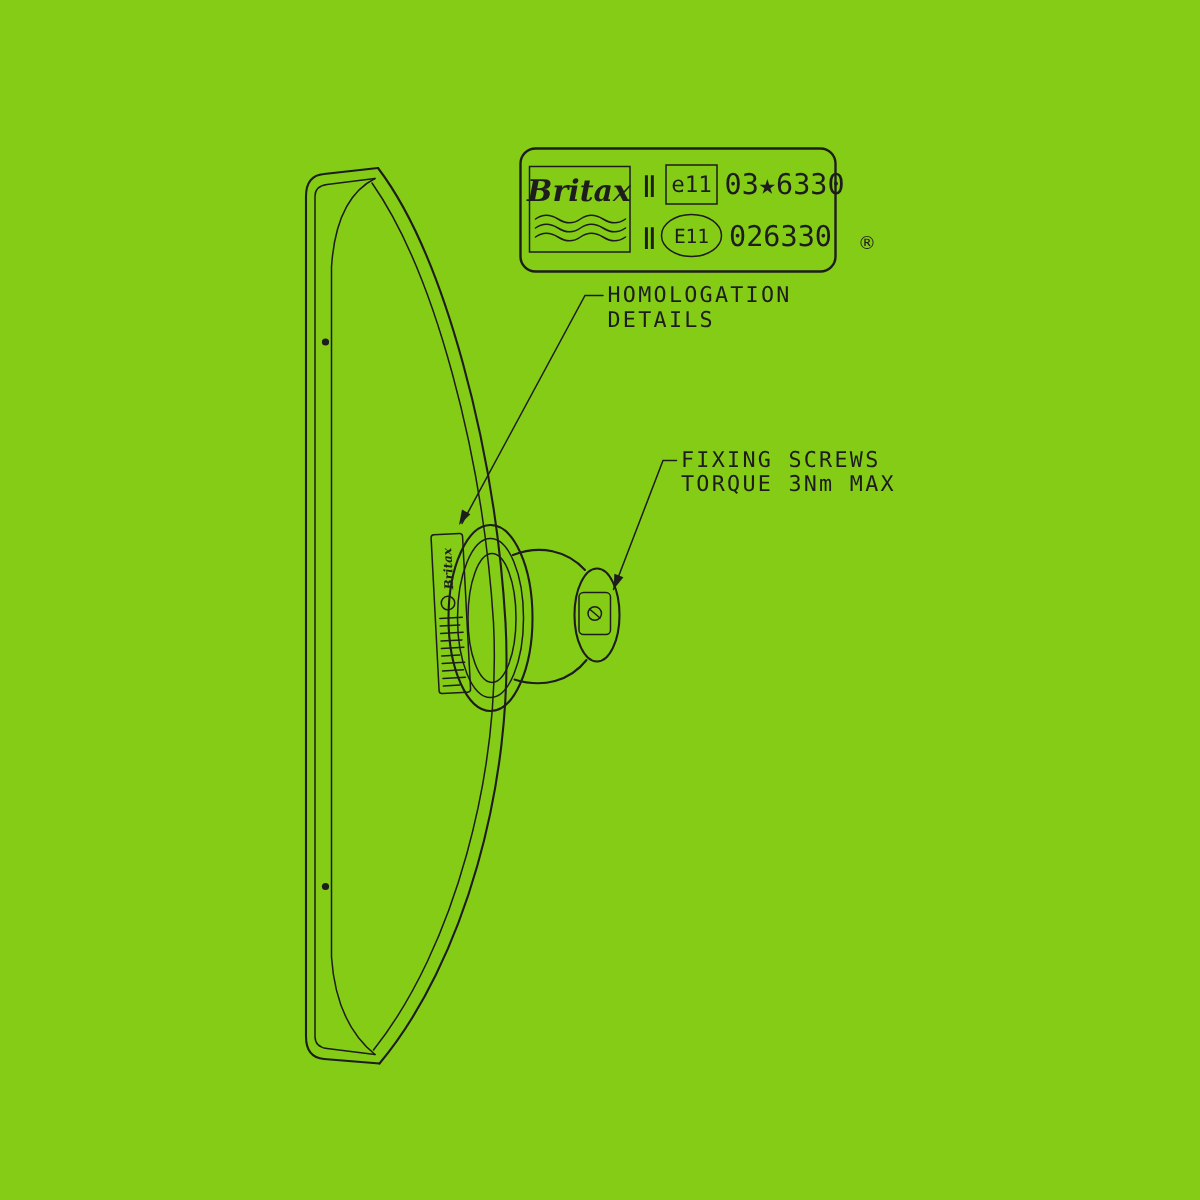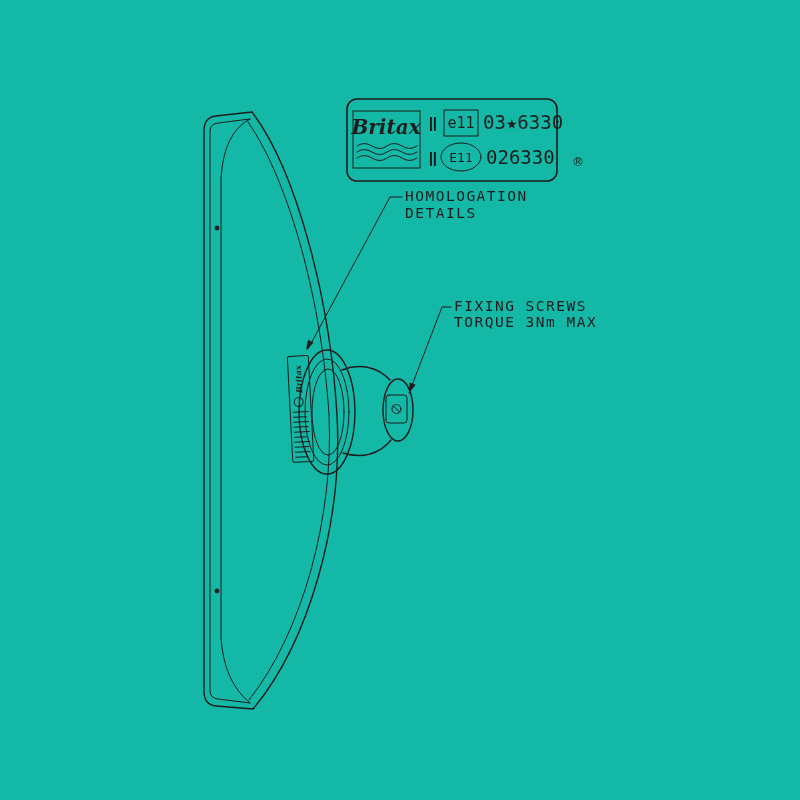--- a/index.html
+++ b/index.html
@@ -5,21 +5,21 @@
   html, body {
     margin: 0;
     padding: 0;
     background: #ffffff;
     font-family: "DejaVu Sans", sans-serif;
   }
   #stage {
     position: relative;
     width: 800px;
     height: 800px;
-    background: #14b8a6;
+    background: #84cc16;
     overflow: hidden;
   }
   svg { display: block; }
   .ln  { stroke: #1d1d1d; fill: none; stroke-width: 1.4; stroke-linecap: round; stroke-linejoin: round; }
   .ln-thin { stroke: #1d1d1d; fill: none; stroke-width: 1; stroke-linecap: round; }
   .ln-plate { stroke: #1d1d1d; fill: none; stroke-width: 1.6; }
   .dotfill { fill: #1d1d1d; stroke: none; }
   text { fill: #1d1d1d; stroke: none; }
   .t-callout { font: 14.5px "DejaVu Sans Mono", monospace; letter-spacing: 1.5px; }
   .t-code    { font: 19px "DejaVu Sans Mono", monospace; }

